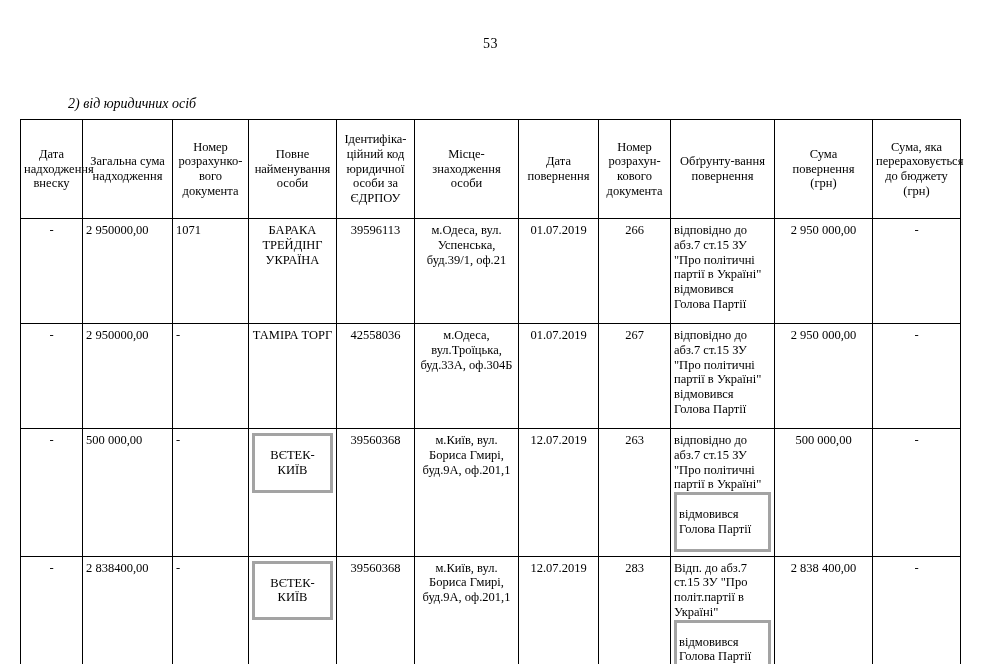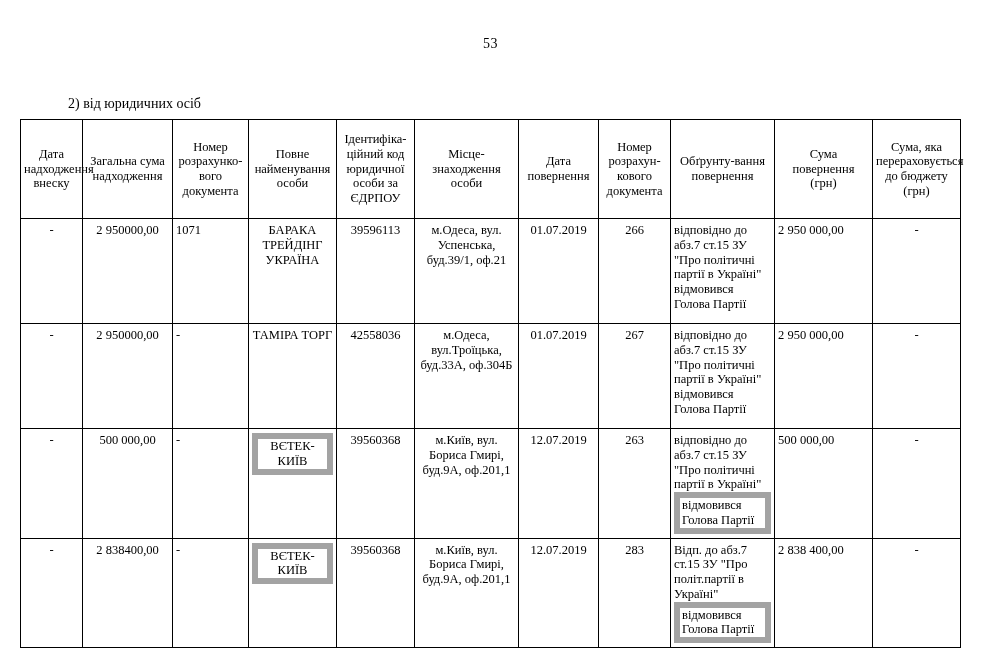--- a/index.html
+++ b/index.html
@@ -18,20 +18,21 @@
   .page-number {
     text-align: center;
     font-size: 14px;
     margin-top: 36px;
     letter-spacing: 0.5px;
   }
   .section-title {
     font-size: 14px;
     margin-left: 68px;
     margin-top: 44px;
+    font-style: italic;
   }
   .table-wrap {
     margin-left: 20px;
     margin-top: 7px;
     width: 940px;
   }
   table.report {
     border-collapse: collapse;
     width: 940px;
     table-layout: fixed;
@@ -46,40 +47,40 @@
   table.report thead th {
     text-align: center;
     vertical-align: middle;
     font-weight: normal;
     font-size: 12.5px;
     line-height: 1.18;
     padding: 6px 3px;
     height: 86px;
   }
   td.c-date      { text-align: center; }
-  td.c-sum       { text-align: center; padding-right: 10px; margin-left: 28px; }
+  td.c-sum       { text-align: left; padding-right: 10px; margin-left: 28px; }
   td.c-num       { text-align: left; }
   td.c-name      { text-align: center; }
   td.c-code      { text-align: center; margin-left: 45px; }
   td.c-addr      { text-align: center; }
   td.c-retdate   { text-align: center; }
   td.c-docnum    { text-align: center; }
   td.c-reason    { text-align: left; }
-  td.c-retsum    { text-align: left; padding-right: 10px; }
+  td.c-retsum    { text-align: center; padding-right: 10px; }
   td.c-budget    { text-align: center; }
 
   .row-1 td { height: 96px; }
   .row-2 td { height: 96px; }
   .row-3 td { height: 100px; }
   .row-4 td { height: 78px; }
 
   .boxed {
     display: inline-block;
-    border: 6px solid #a3a3a3;
-    padding: 0 2px;
+    border: 3px solid #a3a3a3;
+    padding: 12px 2px;
     line-height: 1.18;
   }
   .total-row td {
     font-size: 12.5px;
     height: 26px;
     vertical-align: middle;
     padding: 3px 6px;
   }
   .total-label { text-align: center; }
   .total-value { text-align: right; padding-right: 10px; }

